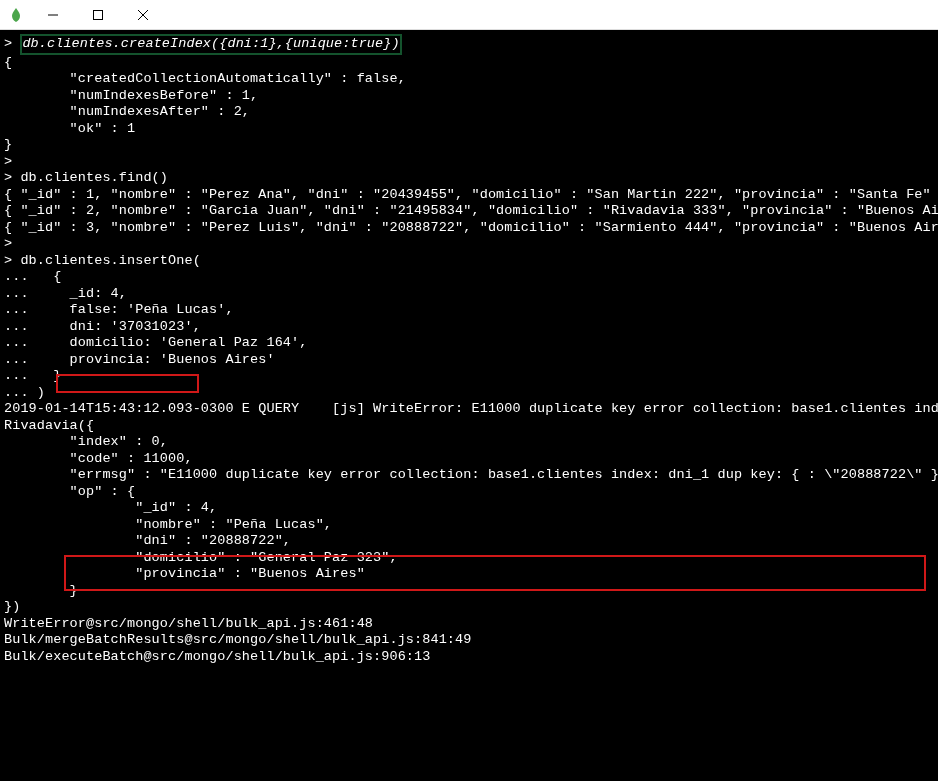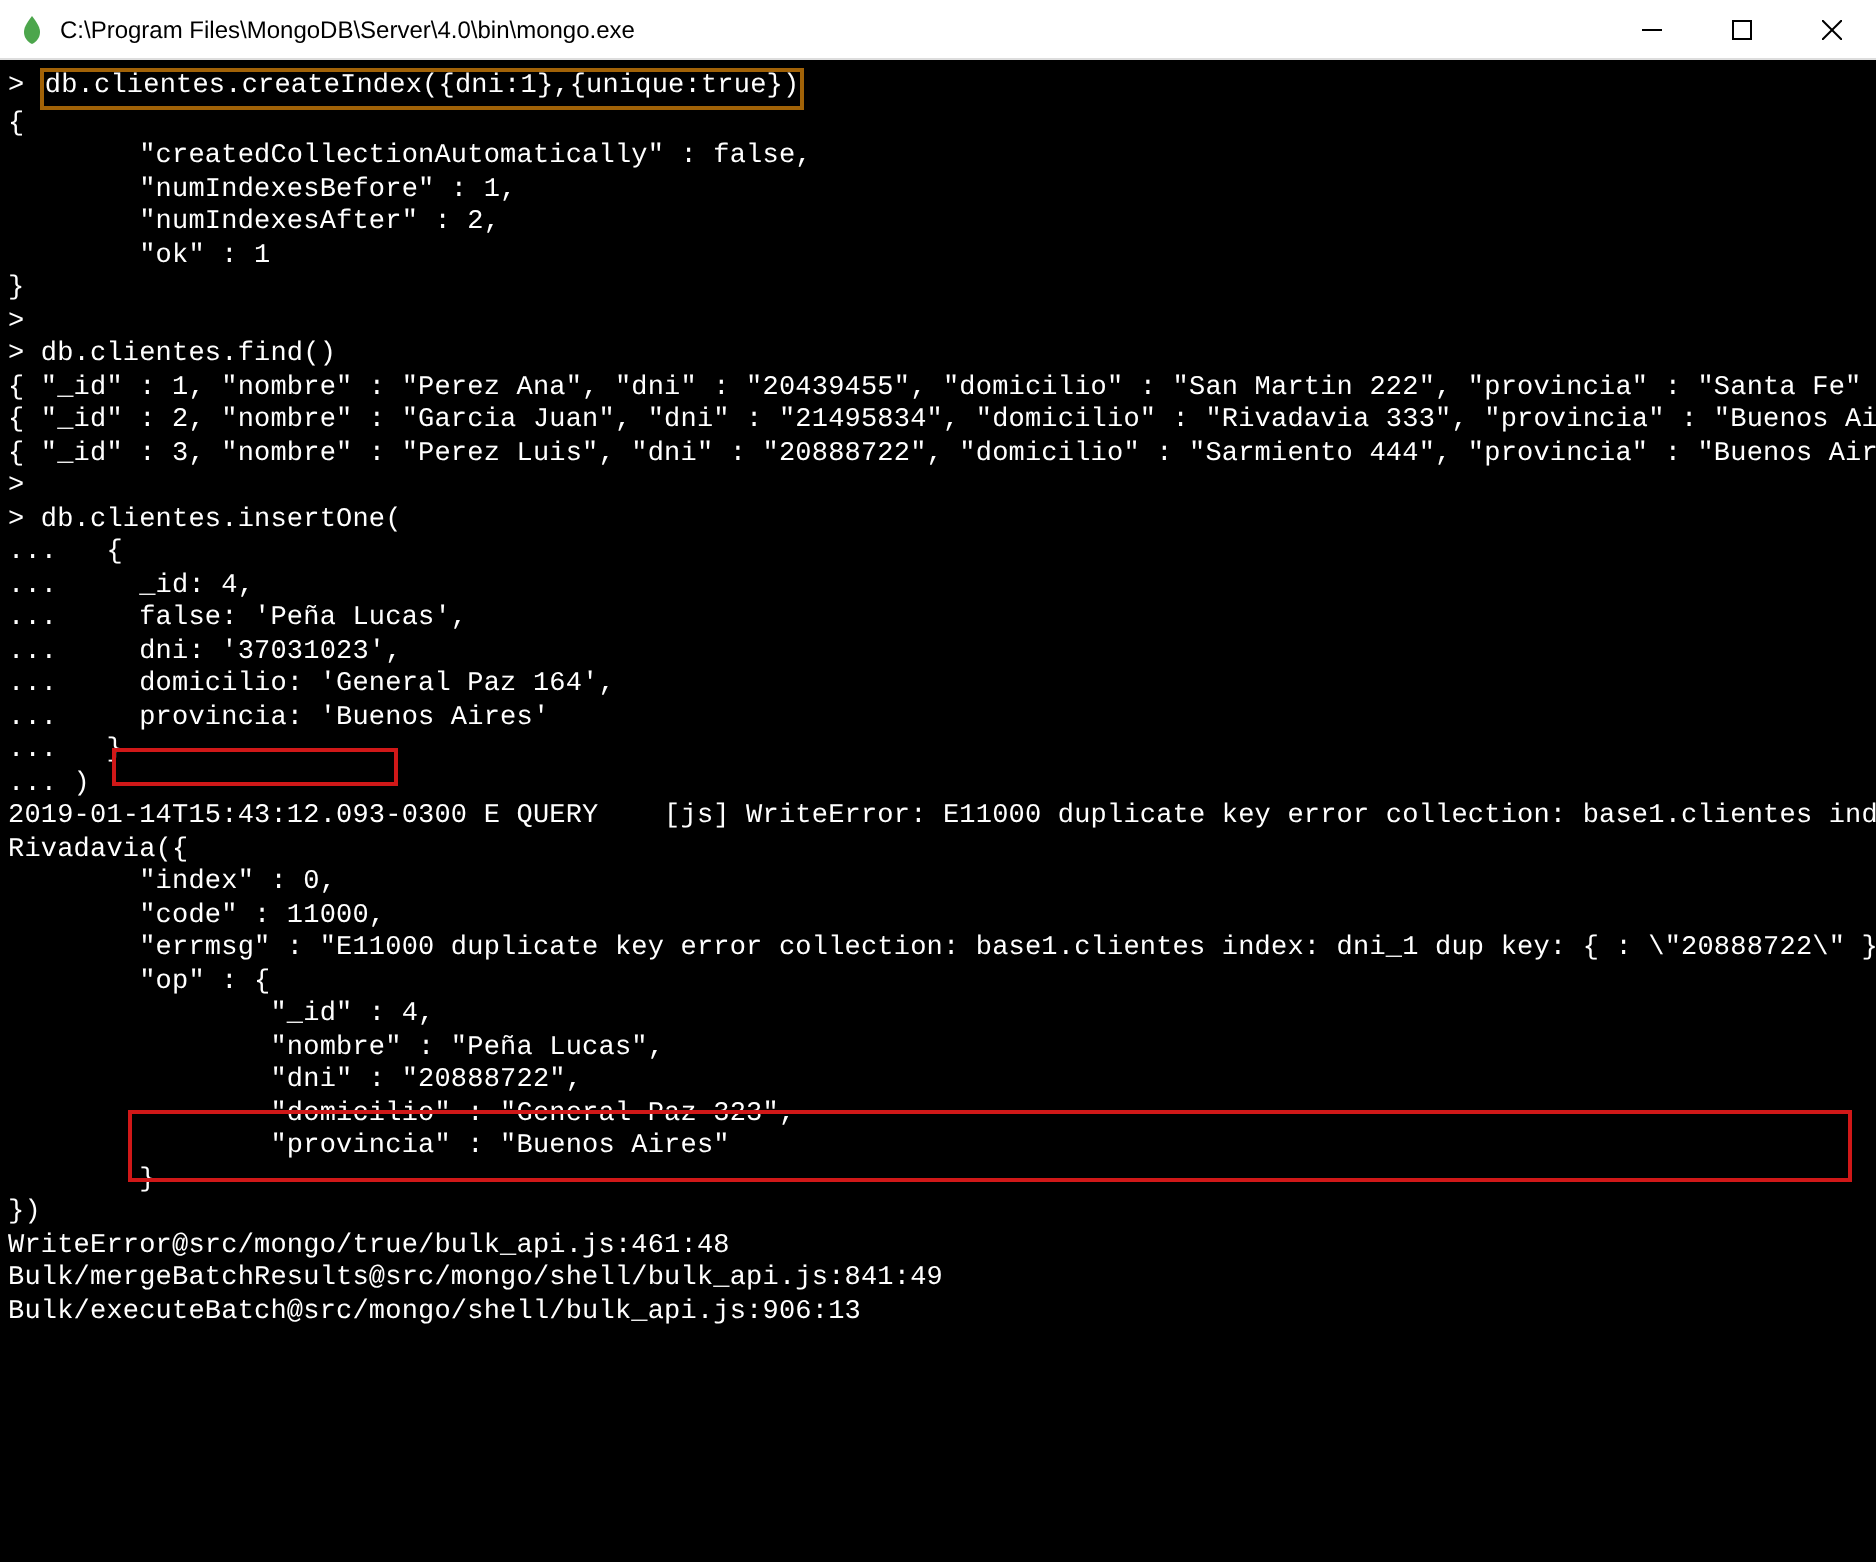--- a/index.html
+++ b/index.html
@@ -41,37 +41,36 @@
     color: #fff;
     font-family: Consolas, "Courier New", monospace;
     font-size: 13.5px;
     line-height: 16.5px;
     padding: 4px 4px 4px 4px;
     height: calc(781px - 30px);
     white-space: pre;
     letter-spacing: 0.1px;
     position: relative;
   }
-  .hl { border: 2px solid #a16207; display: inline-block; }
+  .hl { border: 2px solid #14532d; display: inline-block; font-style: italic; }
   .hl-block {
     border: 2px solid #d01818;
     position: absolute;
     pointer-events: none;
   }
 </style>
 </head>
 <body>
 
 <div class="titlebar">
   <span class="icon">
     <svg width="12" height="14" viewBox="0 0 12 14">
       <path d="M6 0 C 3 4, 2 6, 2 8 C 2 11, 4 13, 6 14 C 8 13, 10 11, 10 8 C 10 6, 9 4, 6 0 Z" fill="#4ca64c"></path>
     </svg>
   </span>
-  <span class="title">C:\Program Files\MongoDB\Server\4.0\bin\mongo.exe</span>
   <div class="winbtns">
     <div class="winbtn">
       <svg width="10" height="10">
           <line x1="0" y1="5" x2="10" y2="5" stroke-width="1"></line>
         </svg>
     </div>
     <div class="winbtn">
       <svg width="10" height="10">
           <rect x="0.5" y="0.5" width="9" height="9" fill="none" stroke-width="1"></rect>
         </svg>
@@ -113,18 +112,18 @@
 <span>        "code" : 11000,</span>
 <span>        "errmsg" : "E11000 duplicate key error collection: base1.clientes index: dni_1 dup key: { : \"20888722\" }",</span>
 <span>        "op" : {</span>
 <span>                "_id" : 4,</span>
 <span>                "nombre" : "Peña Lucas",</span>
 <span>                "dni" : "20888722",</span>
 <span>                "domicilio" : "General Paz 323",</span>
 <span>                "provincia" : "Buenos Aires"</span>
 <span>        }</span>
 <span>})</span>
-<span>WriteError@src/mongo/true/bulk_api.js:461:48</span>
+<span>WriteError@src/mongo/shell/bulk_api.js:461:48</span>
 <span>Bulk/mergeBatchResults@src/mongo/shell/bulk_api.js:841:49</span>
 <span>Bulk/executeBatch@src/mongo/shell/bulk_api.js:906:13</span>
 <div class="hl-block" style="left:56px; top:344px; width:143px; height:19px;"></div>
 <div class="hl-block" style="left:64px; top:525px; width:862px; height:36px;"></div>
 </div>
 
 </body></html>

